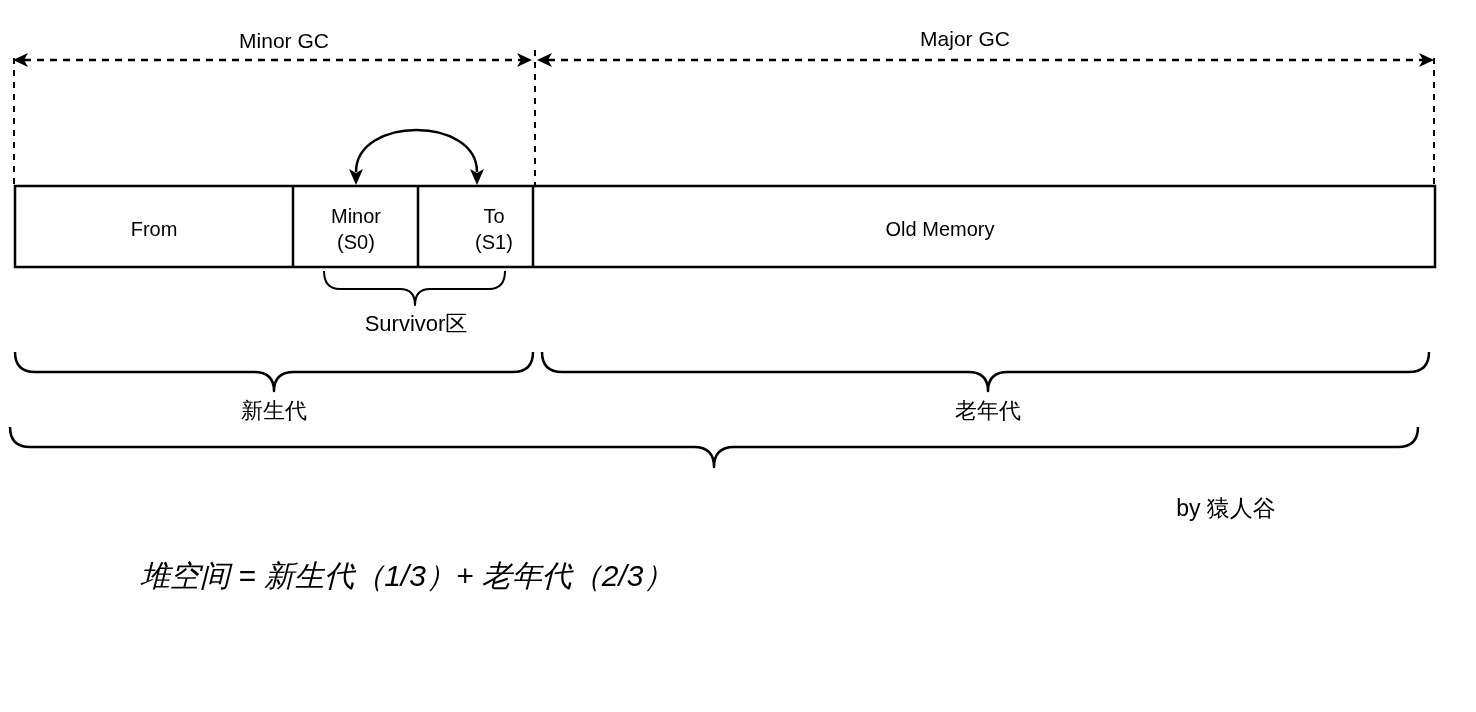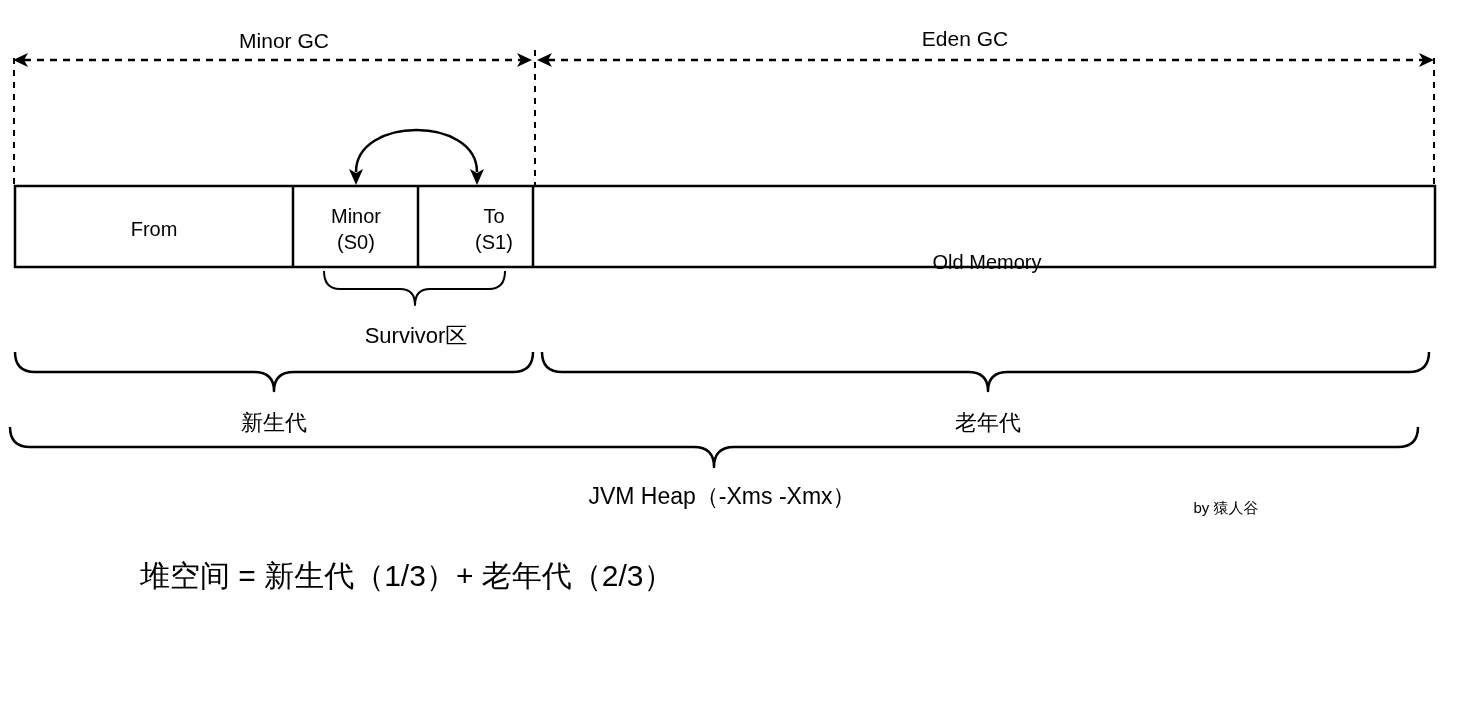--- a/index.html
+++ b/index.html
@@ -23,23 +23,23 @@
   }
   .label {
     position: absolute;
     transform: translate(-50%, -50%);
     white-space: nowrap;
     text-align: center;
     color: #000000;
   }
   .gc-label   { font-size: 21px; }
   .cell-label { font-size: 20px; line-height: 26px; }
-  .brace-label { font-size: 22px; margin-top: 12px; }
+  .brace-label { font-size: 22px; }
   .heap-label  { font-size: 23px; }
-  .credit-label { font-size: 15px; }
+  .credit-label { font-size: 23px; }
   .formula {
     position: absolute;
     transform: translateY(-50%);
     white-space: nowrap;
     font-size: 30px;
     color: #000000;
   }
 </style>
 </head>
 <body>
@@ -81,42 +81,41 @@
 
     <path d="M 15,352 Q 15,372 35,372 L 254,372 Q 274,372 274,391 Q 274,372 294,372 L 513,372 Q 533,372 533,352" fill="none" stroke="#000" stroke-width="2.5" stroke-linejoin="round"></path>
 
     <path d="M 542,352 Q 542,372 562,372 L 968,372 Q 988,372 988,391 Q 988,372 1008,372 L 1409,372 Q 1429,372 1429,352" fill="none" stroke="#000" stroke-width="2.5" stroke-linejoin="round"></path>
 
     <path d="M 10,427 Q 10,447 30,447 L 694,447 Q 714,447 714,467 Q 714,447 734,447 L 1398,447 Q 1418,447 1418,427" fill="none" stroke="#000" stroke-width="2.5" stroke-linejoin="round"></path>
   </svg>
 
   <div class="label gc-label" style="left:284px; top:41px;">Minor GC</div>
 
-  <div class="label gc-label" style="left:965px; top:39px;">Eden GC</div>
+  <div class="label gc-label" style="left:965px; top:39px;">Major GC</div>
 
   <div class="label cell-label" style="left:154px; top:229px;">From</div>
 
   <div class="label cell-label" style="left:356px; top:229px;">
     <div>Minor</div>
     <div>(S0)</div>
   </div>
 
   <div class="label cell-label" style="left:494px; top:229px;">
     <div>To</div>
     <div>(S1)</div>
   </div>
 
-  <div class="label cell-label" style="left:987px; top:229px;margin-top:33px;">Old Memory</div>
+  <div class="label cell-label" style="left:940px; top:229px;">Old Memory</div>
 
   <div class="label brace-label" style="left:416px; top:324px;">Survivor区</div>
 
   <div class="label brace-label" style="left:274px; top:411px;">新生代</div>
 
   <div class="label brace-label" style="left:988px; top:411px;">老年代</div>
 
-  <div class="label heap-label" style="left:722px; top:496px;">JVM Heap（-Xms -Xmx）</div>
 
   <div class="label credit-label" style="left:1226px; top:508px;">by 猿人谷</div>
 
-  <div class="formula" style="left:140px; top:576px;">堆空间 = 新生代（1/3）+ 老年代（2/3）</div>
+  <div class="formula" style="left:140px; top:576px;font-style:italic;">堆空间 = 新生代（1/3）+ 老年代（2/3）</div>
 
 
 </div>
 
 </body></html>

